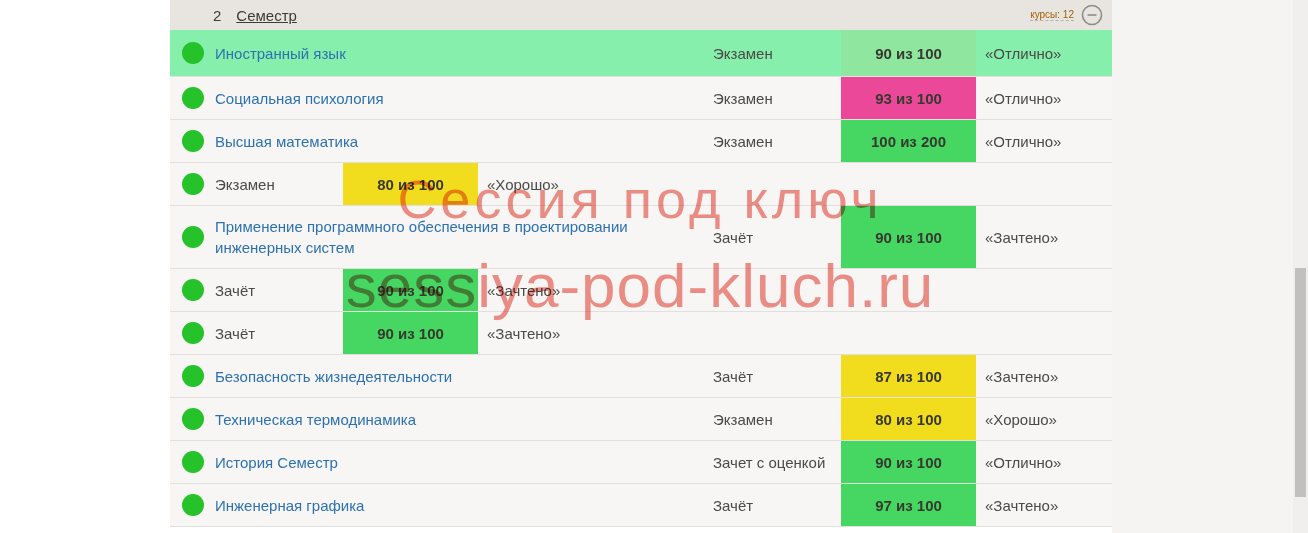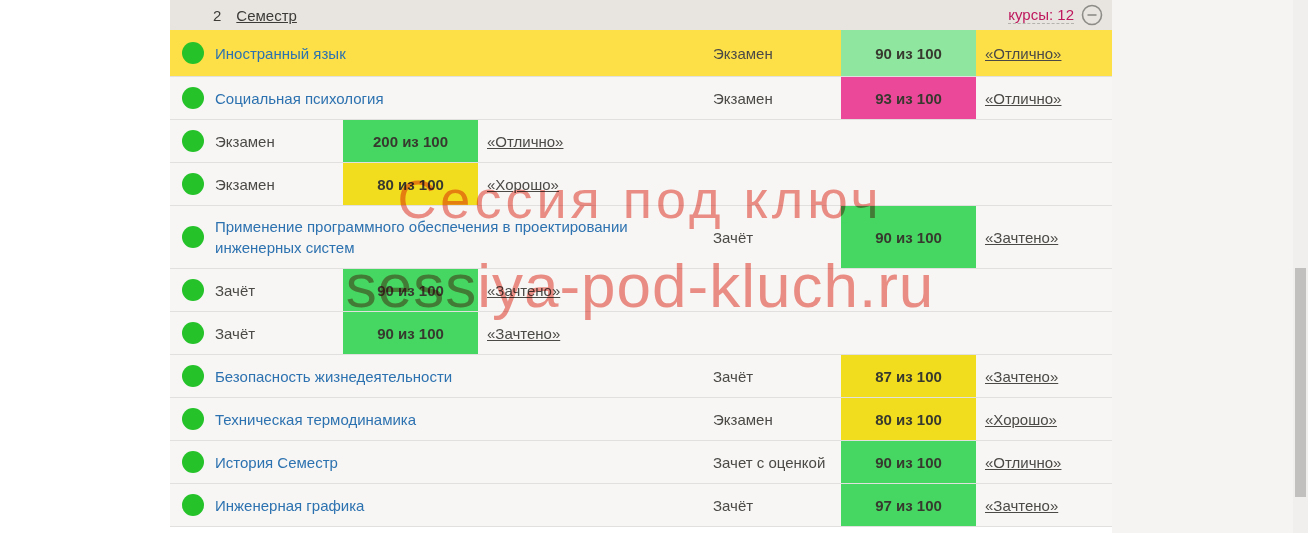--- a/index.html
+++ b/index.html
@@ -15,48 +15,48 @@
   
   .table{position:absolute;left:170px;top:0;width:942px;}
   .thead{
     height:30px;background:#e8e5e0;display:flex;align-items:center;
     font-size:15px;color:#3c3b38;
   }
   .sem-num{margin-left:43px;}
   .sem-title{margin-left:15px;text-decoration:underline;}
   .spacer{flex:1;}
   .courses-link{
-    color:#be185d;font-size:15px;text-decoration:none;
+    color:#a16207;font-size:10px;text-decoration:none;
     border-bottom:1px dashed #b5b3ad;cursor:pointer;
   }
   .minus-icon{margin:0 9px 0 7px;display:flex;align-items:center;cursor:pointer;}
   
   .row{
     display:flex;align-items:center;
     background:#f7f6f4;border-bottom:1px solid #e2e0de;
     min-height:43px;box-sizing:border-box;
   }
-  .row:first-child{min-height:47px;background:#fde047;}
+  .row:first-child{min-height:47px;background:#86efac;}
   .cell-dot{width:45px;flex:none;display:flex;justify-content:center;align-self:center;}
   .dot{
     width:22px;height:22px;border-radius:50%;
     background:var(--dot,#25c22a);display:block;
   }
   .cell-subject{
     width:498px;flex:none;box-sizing:border-box;padding:10px 20px 10px 0;
     color:var(--link,#2d72b0);font-size:15px;line-height:21px;
     text-decoration:none;cursor:pointer;
   }
   .cell-type{width:128px;flex:none;color:#4b4a47;font-size:15px;}
   .cell-score{
     width:135px;flex:none;align-self:stretch;
     display:flex;align-items:center;justify-content:center;
     font-size:15px;font-weight:bold;color:#37392f;
   }
-  .cell-grade{margin-left:9px;color:#4b4a47;font-size:15px;text-decoration:underline;}
+  .cell-grade{margin-left:9px;color:#4b4a47;font-size:15px;}
   
   .watermark{
     position:absolute;left:160px;width:960px;text-align:center;
     color:var(--wm,#ef7f75);mix-blend-mode:multiply;opacity:.85;
     pointer-events:none;white-space:nowrap;z-index:5;
   }
   .wm1{top:168px;font-size:54px;letter-spacing:4px;}
   .wm2{top:250px;font-size:62px;letter-spacing:1px;}
   
   .scrollbar{
@@ -102,22 +102,23 @@
     <a class="cell-subject">Социальная психология</a>
     <div class="cell-type">Экзамен</div>
     <div class="cell-score" style="background: #ec4899;">93 из 100</div>
     <div class="cell-grade">«Отлично»</div>
   </div>
 
   <div class="row">
     <div class="cell-dot">
       <span class="dot"></span>
     </div>
-    <div class="cell-type">Экзамен</div>
-    <div class="cell-score" style="background: rgb(69, 215, 97);">200 из 100</div>
+    <a class="cell-subject">Высшая математика</a>
+    <div class="cell-type">Экзамен</div>
+    <div class="cell-score" style="background: rgb(69, 215, 97);">100 из 200</div>
     <div class="cell-grade">«Отлично»</div>
   </div>
 
   <div class="row">
     <div class="cell-dot">
       <span class="dot"></span>
     </div>
     <div class="cell-type">Экзамен</div>
     <div class="cell-score" style="background: rgb(242, 220, 30);">80 из 100</div>
     <div class="cell-grade">«Хорошо»</div>

